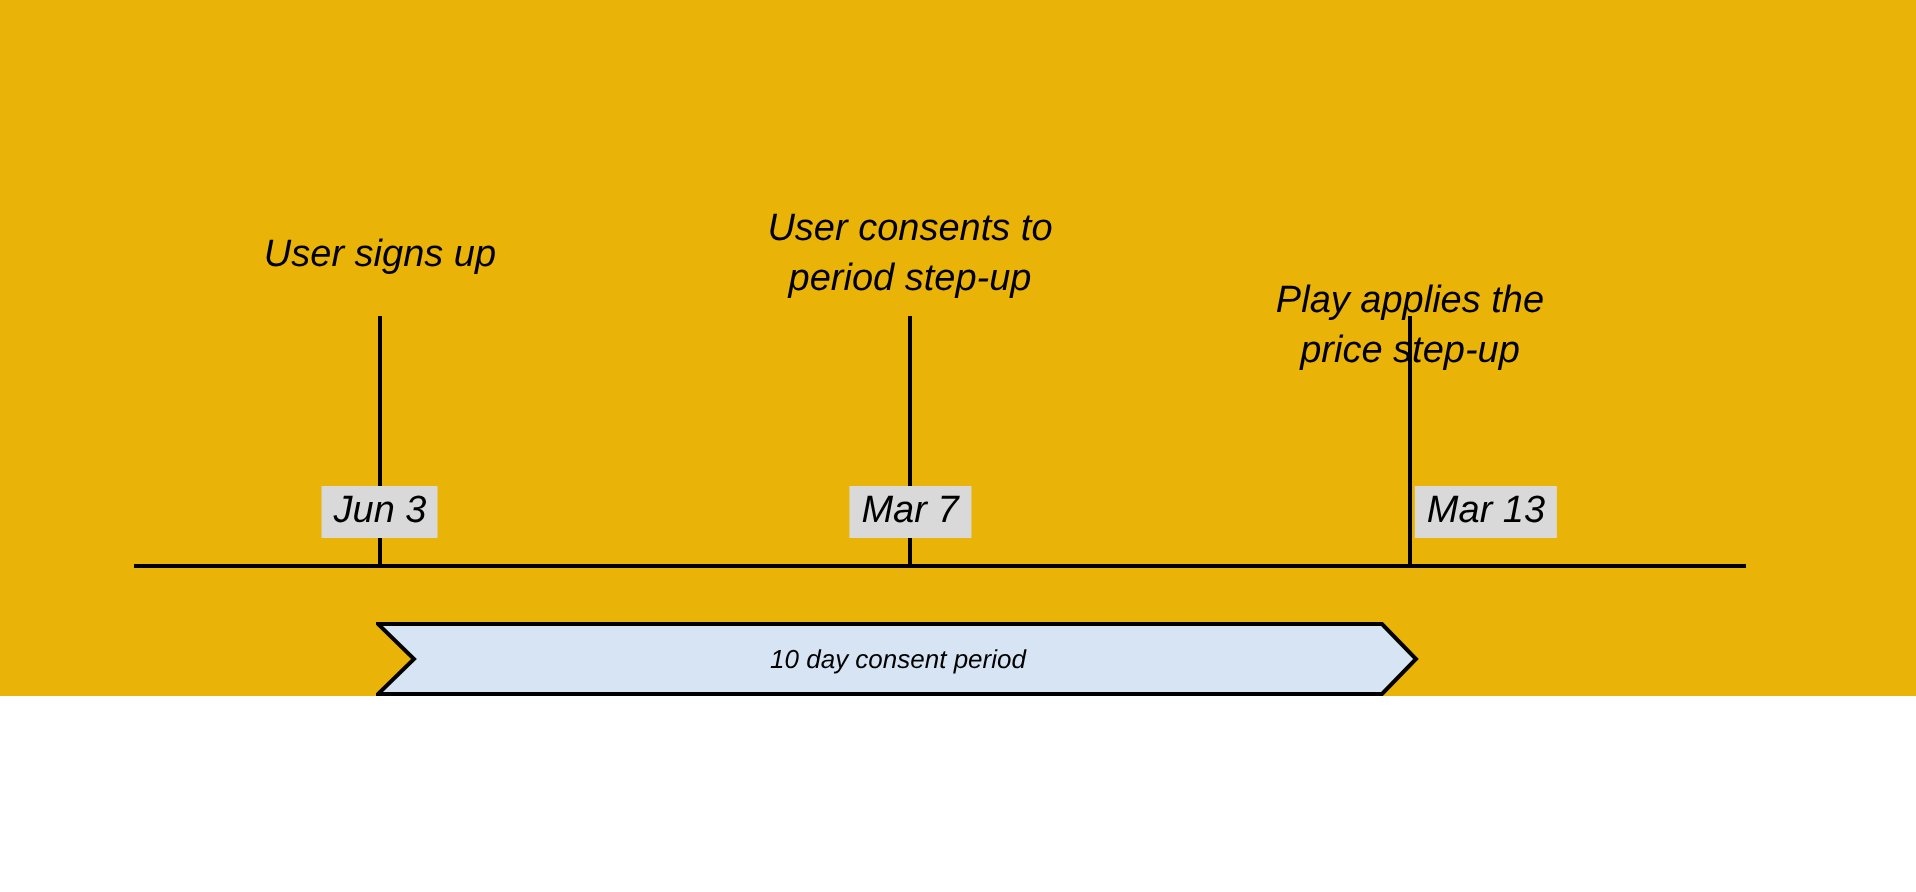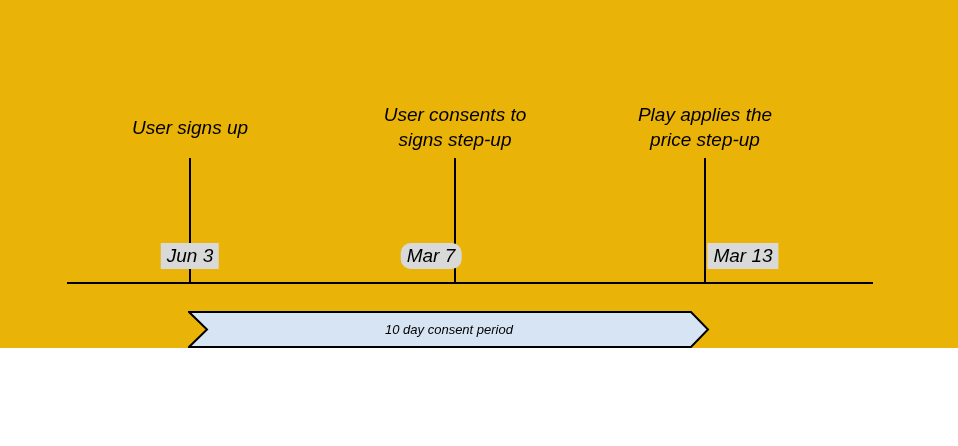--- a/index.html
+++ b/index.html
@@ -95,25 +95,25 @@
 
 <div class="canvas">
 
   <div class="axis"></div>
 
   <div class="event-label" style="left:70px;">User signs up</div>
   <div class="event-tick" style="left:189px;"></div>
   <div class="event-date" style="left:190px;">Jun 3</div>
 
   <div class="event-label" style="left:335px;">User consents to
-signs step-up</div>
+period step-up</div>
   <div class="event-tick" style="left:454px;"></div>
-  <div class="event-date" style="left:431px;border-radius:10px;">Mar 7</div>
+  <div class="event-date" style="left:455px;">Mar 7</div>
 
-  <div class="event-label" style="left:585px;">Play applies the
+  <div class="event-label" style="left:585px;margin-top:36px;">Play applies the
 price step-up</div>
   <div class="event-tick" style="left:704px;"></div>
   <div class="event-date" style="left:743px;">Mar 13</div>
 
   <div class="banner">
     <svg width="522" height="37" viewBox="0 0 522 37">
       <polygon points="1,1 503,1 520,18.5 503,36 1,36 19,18.5" fill="#d6e4f3"></polygon>
     </svg>
     <div class="banner-label">10 day consent period</div>
   </div>

